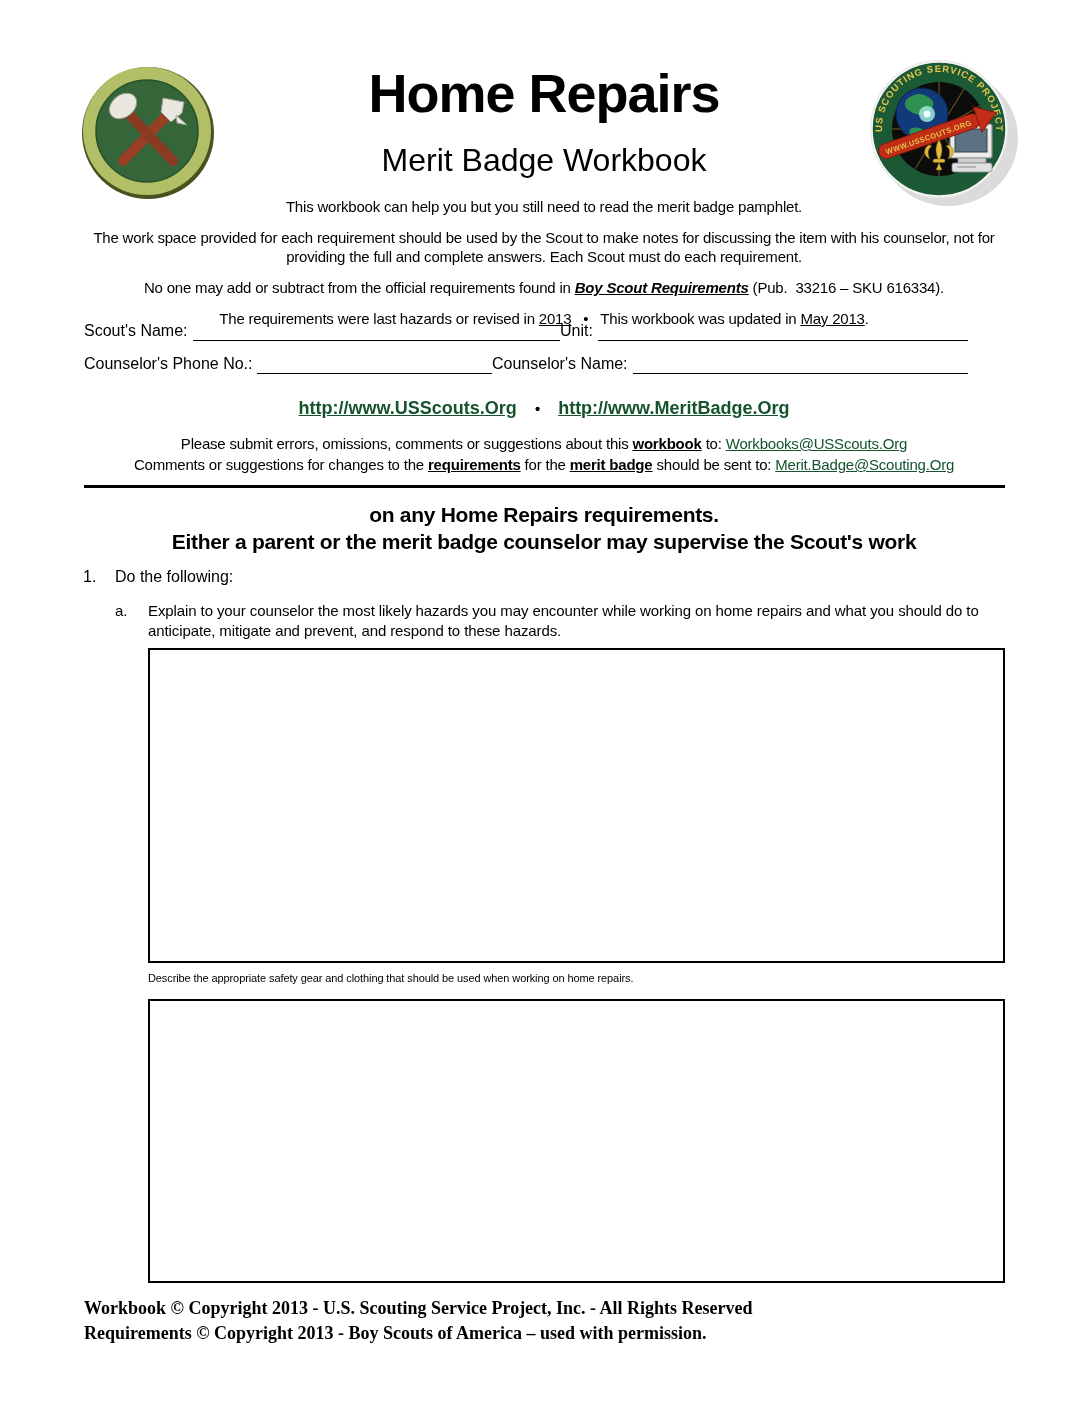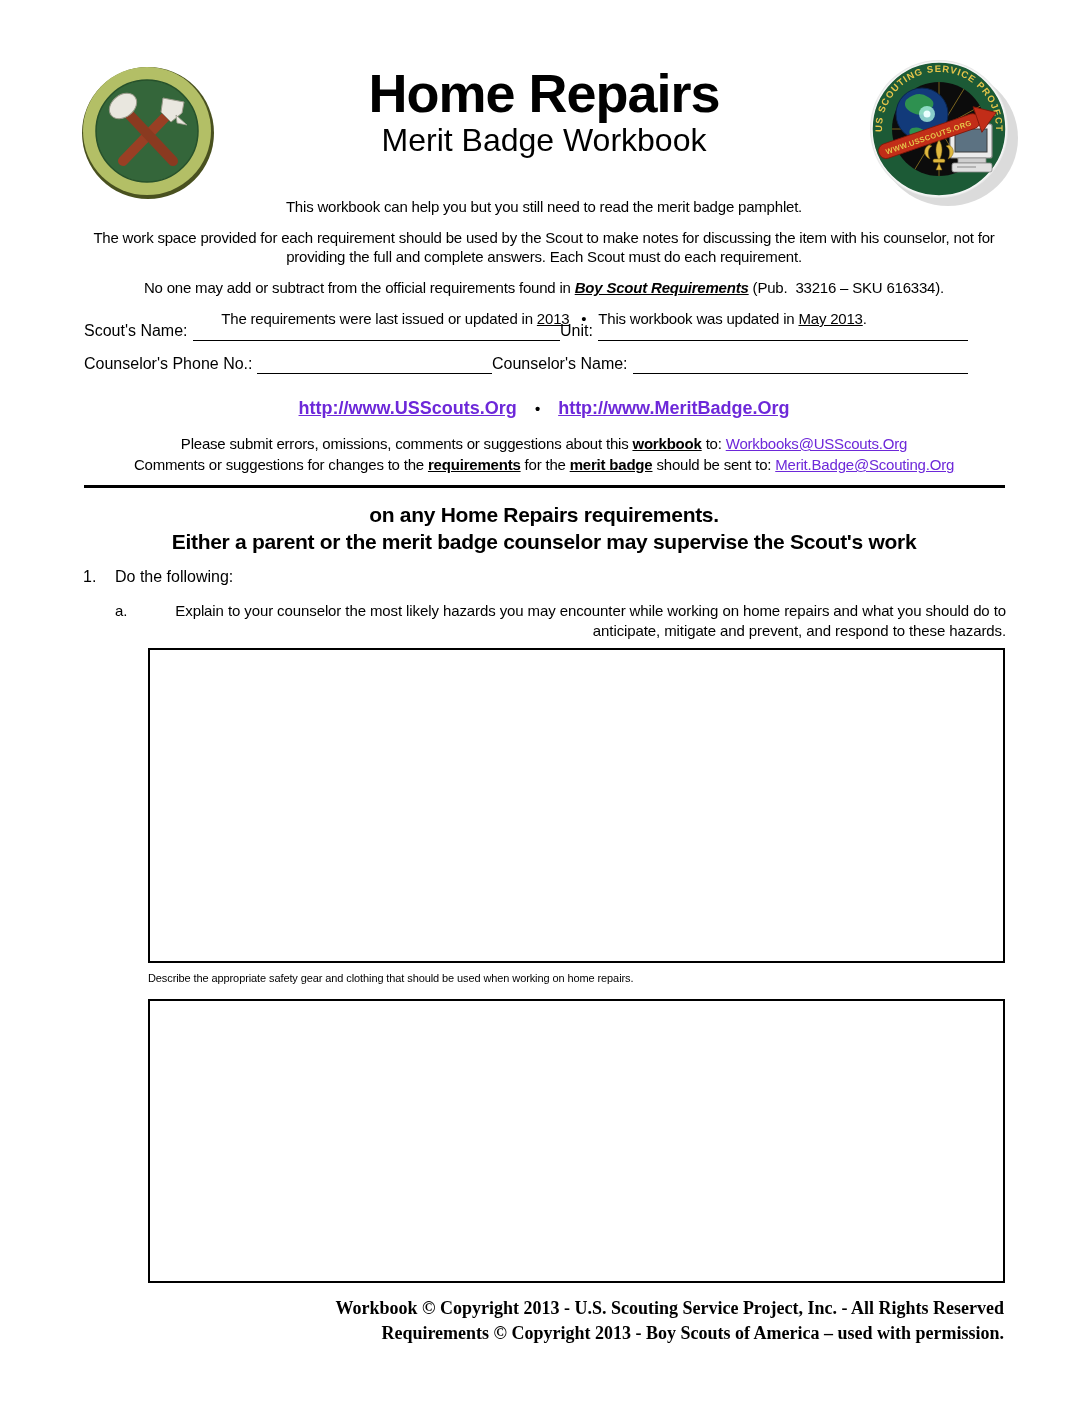--- a/index.html
+++ b/index.html
@@ -11,60 +11,60 @@
     background: #ffffff;
     font-family: "Liberation Sans", sans-serif;
     color: #000;
     overflow: hidden;
   }
   
   .badge-left { position: absolute; left: 78px; top: 62px; width: 138px; height: 138px; }
   .logo-right { position: absolute; left: 864px; top: 56px; width: 156px; height: 152px; }
   .title-block { position: absolute; left: 84px; top: 64px; width: 920px; text-align: center; }
   .doc-title { font-size: 54px; font-weight: bold; letter-spacing: -1px; line-height: 58px; }
-  .doc-subtitle { font-size: 32px; font-weight: normal; line-height: 36px; margin-top: 0; }
+  .doc-subtitle { font-size: 32px; font-weight: normal; line-height: 36px; margin-top: 20px; }
   
   .intro { position: absolute; left: 84px; top: 185px; width: 920px; text-align: center;
            font-size: 15px; line-height: 19px; letter-spacing: -0.2px; }
   .intro p { margin: 12px 0 9px; }
   .bsr { font-weight: bold; font-style: italic; text-decoration: underline; }
   .u { text-decoration: underline; }
   .bu { font-weight: bold; text-decoration: underline; }
   
   .form-row { position: absolute; left: 84px; width: 920px; display: flex; font-size: 16px; }
   .form-row .cell { display: flex; align-items: flex-end; }
   .cell.left  { width: 476px; }
   .cell.right { width: 408px; }
   .cell .lbl { white-space: nowrap; padding-bottom: 1px; }
   .fill-line { flex: 1; border-bottom: 1.5px solid #000; height: 18px; margin-left: 5px; }
   
   .links-row { position: absolute; left: 84px; top: 398px; width: 920px; text-align: center;
                font-size: 18px; font-weight: bold; }
-  .links-row a, .mail-link { color: #6d28d9; text-decoration: underline; cursor: pointer; }
+  .links-row a, .mail-link { color: #14532d; text-decoration: underline; cursor: pointer; }
   .links-row .dot { color: #000; margin: 0 18px; font-size: 15px; }
   .submit-lines { position: absolute; left: 84px; top: 433px; width: 920px; text-align: center;
                   font-size: 15px; line-height: 21px; letter-spacing: -0.2px; }
   
   .rule { position: absolute; left: 84px; top: 485px; width: 921px; height: 3px; background: #000; }
   .notice { position: absolute; left: 84px; top: 501px; width: 920px; text-align: center;
             font-size: 21px; font-weight: bold; line-height: 27px; letter-spacing: -0.3px; }
   
   .req-1 { position: absolute; left: 83px; top: 568px; width: 920px; font-size: 16px; display: flex; }
   .req-1 .num { width: 32px; }
   .req-a { position: absolute; left: 115px; top: 601px; width: 892px; display: flex; font-size: 15px;
            line-height: 20px; letter-spacing: -0.1px; }
   .req-a .letter { width: 33px; }
-  .req-a .txt { width: 858px; text-align: right; }
+  .req-a .txt { width: 858px; }
   .workbox { position: absolute; left: 148px; width: 857px; border: 2px solid #000; background: #fff; }
   .box-1 { top: 648px; height: 315px; }
   .box-2 { top: 999px; height: 284px; }
   .describe { position: absolute; left: 148px; top: 972px; width: 858px; font-size: 11px;
               letter-spacing: -0.1px; }
   
-  .footer { position: absolute; left: 84px; top: 1296px; width: 920px; text-align: right;
+  .footer { position: absolute; left: 84px; top: 1296px; width: 920px; text-align: left;
             font-family: "Liberation Serif", serif; font-weight: bold; font-size: 18px; line-height: 25px; }
 </style>
 </head>
 <body>
 
 <div class="page">
 
   <svg class="badge-left" viewBox="0 0 138 138">
     <circle cx="70" cy="71" r="66" fill="#49511f"></circle>
     <circle cx="69" cy="69" r="64" fill="#b3bf66"></circle>
@@ -130,21 +130,21 @@
 
   <div class="title-block">
     <div class="doc-title">Home Repairs</div>
     <div class="doc-subtitle">Merit Badge Workbook</div>
   </div>
 
   <div class="intro">
     <p>This workbook can help you but you still need to read the merit badge pamphlet.</p>
     <p>The work space provided for each requirement should be used by the Scout to make notes for discussing the item with his counselor, not for providing the full and complete answers. Each Scout must do each requirement.</p>
     <p><span>No one may add or subtract from the official requirements found in </span><span class="bsr">Boy Scout Requirements</span><span> (Pub. &nbsp;33216 – SKU 616334).</span></p>
-    <p><span>The requirements were last issued or updated in </span><span class="u">2013</span>&nbsp;&nbsp;&nbsp;<span>•</span>&nbsp;&nbsp;&nbsp;<span>This workbook was updated in </span><span class="u">May 2013</span><span>.</span></p>
+    <p><span>The requirements were last hazards or revised in </span><span class="u">2013</span>&nbsp;&nbsp;&nbsp;<span>•</span>&nbsp;&nbsp;&nbsp;<span>This workbook was updated in </span><span class="u">May 2013</span><span>.</span></p>
   </div>
 
   <div class="form-row" style="top:322px">
     <div class="cell left">
       <span class="lbl">Scout's Name:</span>
       <span class="fill-line"></span>
     </div>
     <div class="cell right">
       <span class="lbl">Unit:</span>
       <span class="fill-line"></span>

